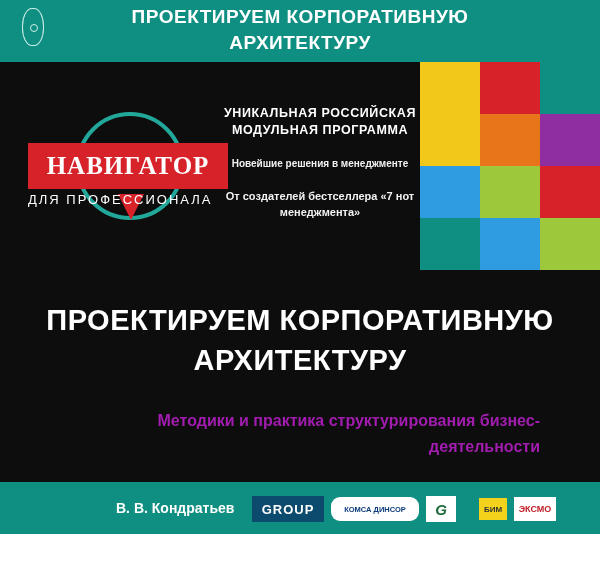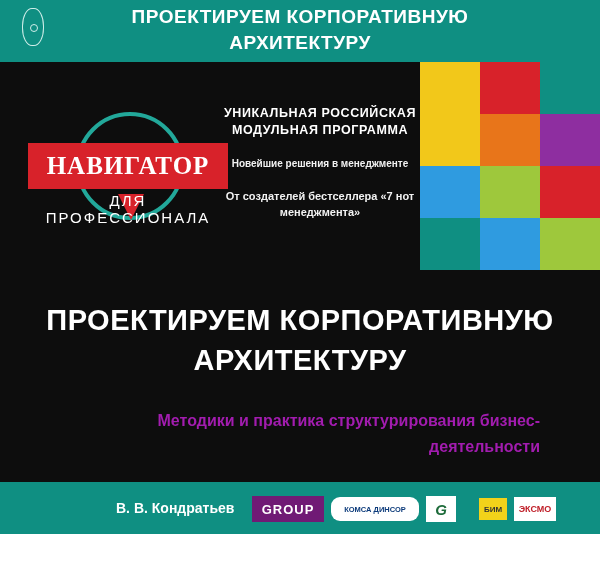--- a/index.html
+++ b/index.html
@@ -103,23 +103,23 @@
     color: #ffffff;
     font-weight: bold;
     font-size: 25px;
     letter-spacing: 1px;
     font-family: Liberation Serif, serif;
   }
   .logo-sub {
     position: absolute;
     left: 0; top: 82px;
     width: 200px;
-    text-align: center;
-    color: #ffffff;
-    font-size: 15px;
+    text-align: left;
+    color: #ffffff;
+    font-size: 13px;
     letter-spacing: 2px;
   }
   .logo-arrow {
     position: absolute;
     left: 90px; top: 84px;
     width: 0; height: 0;
     border-left: 13px solid transparent;
     border-right: 13px solid transparent;
     border-top: 26px solid #d8222a;
   }
@@ -213,21 +213,21 @@
     font-size: 8px;
     font-weight: bold;
     display: flex;
     align-items: center;
     justify-content: center;
     text-align: center;
     line-height: 9px;
     box-sizing: border-box;
     overflow: hidden;
   }
-  .plogo.p1 { width: 72px; height: 26px; background: #701a75; color: #ffffff; font-size: 13px; letter-spacing: 1px;}
+  .plogo.p1 { width: 72px; height: 26px; background: #0c4a6e; color: #ffffff; font-size: 13px; letter-spacing: 1px;}
   .plogo.p2 { width: 88px; height: 24px; background: #ffffff; color: #0b3a7a; font-size: 7.5px; border-radius: 9px;}
   .plogo.p3 { width: 30px; height: 26px; background: #ffffff; color: #1d6b3a; font-size: 15px; font-style: italic;}
   .plogo.p4 { width: 28px; height: 22px; background: #f2d21a; color: #333333; font-size: 8px; margin-left: 16px;}
   .plogo.p5 { width: 42px; height: 24px; background: #ffffff; color: #c0202a; font-size: 9px;}
 </style>
 </head>
 <body>
 
 <div class="cover">
 

